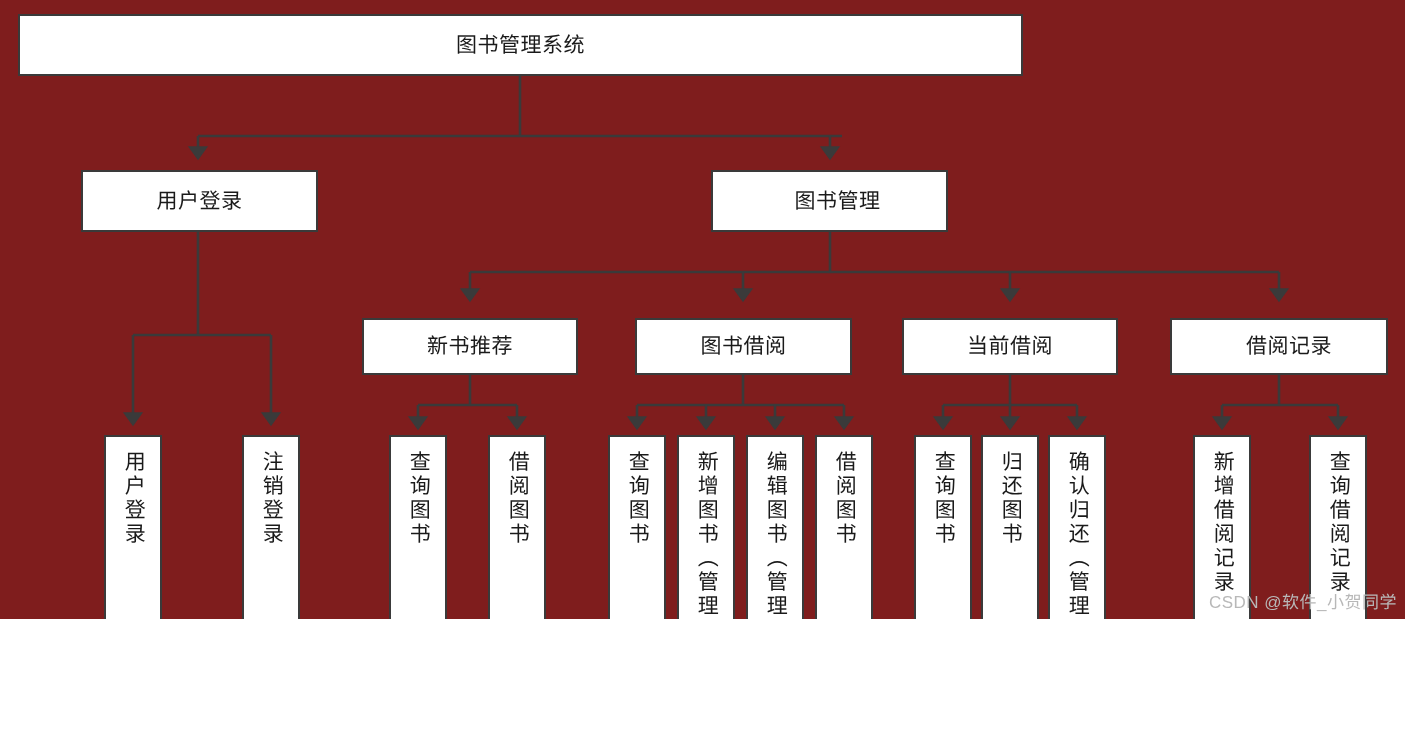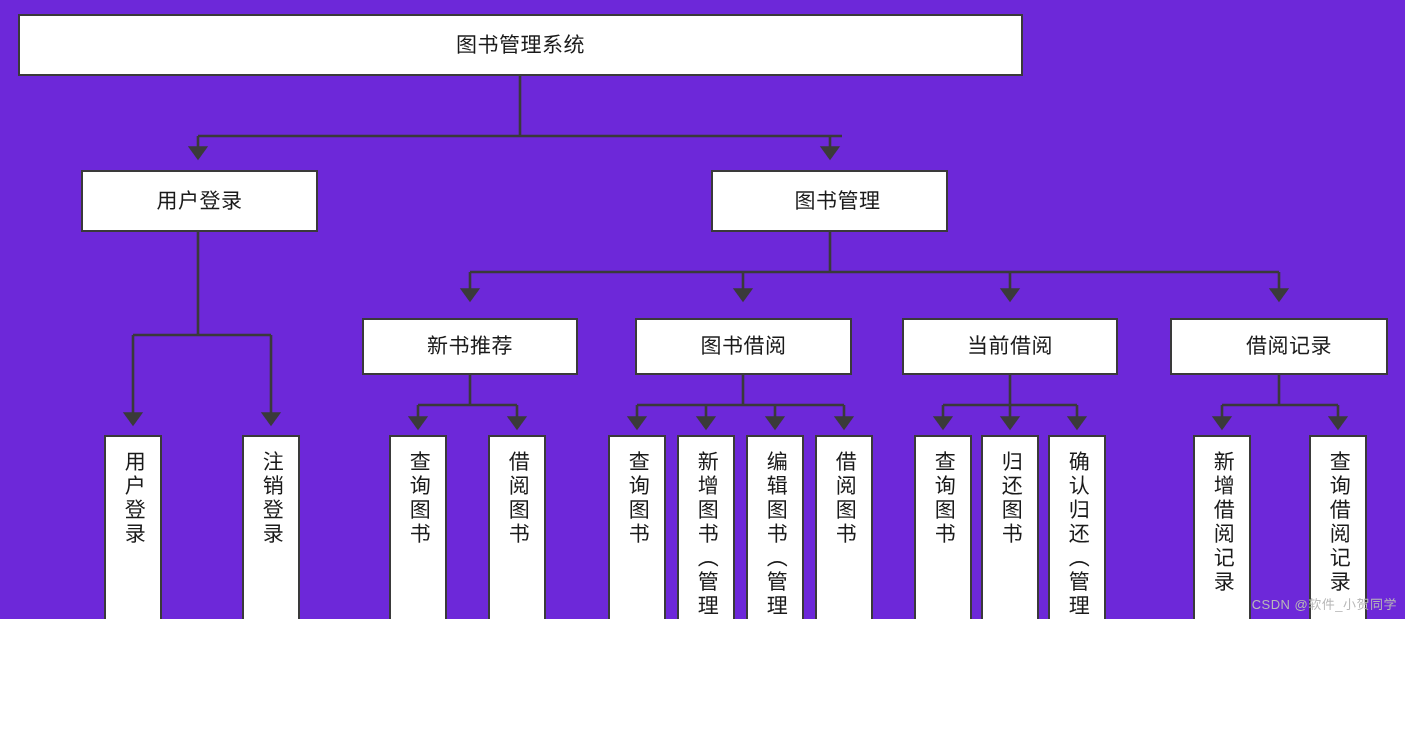--- a/index.html
+++ b/index.html
@@ -9,21 +9,21 @@
     background: #ffffff;
   }
   body {
     font-family: "Liberation Sans", "DejaVu Sans", sans-serif;
     color: #1a1a1a;
   }
   #diagram-root {
     position: relative;
     width: 1405px;
     height: 619px;
-    background: #6d28d9;
+    background: #7f1d1d;
     overflow: hidden;
   }
   #edge-layer {
     position: absolute;
     left: 0;
     top: 0;
     width: 1405px;
     height: 747px;
     pointer-events: none;
   }
@@ -56,21 +56,21 @@
     text-orientation: upright;
     font-size: 21px;
     line-height: 1.25;
     letter-spacing: 3px;
     white-space: nowrap;
   }
   #watermark {
     position: absolute;
     right: 8px;
     bottom: 6px;
-    font-size: 13px;
+    font-size: 17px;
     color: #b8b8b8;
     letter-spacing: 0.5px;
     z-index: 5;
     white-space: nowrap;
     user-select: none;
   }
 </style>
 </head>
 <body>
 

